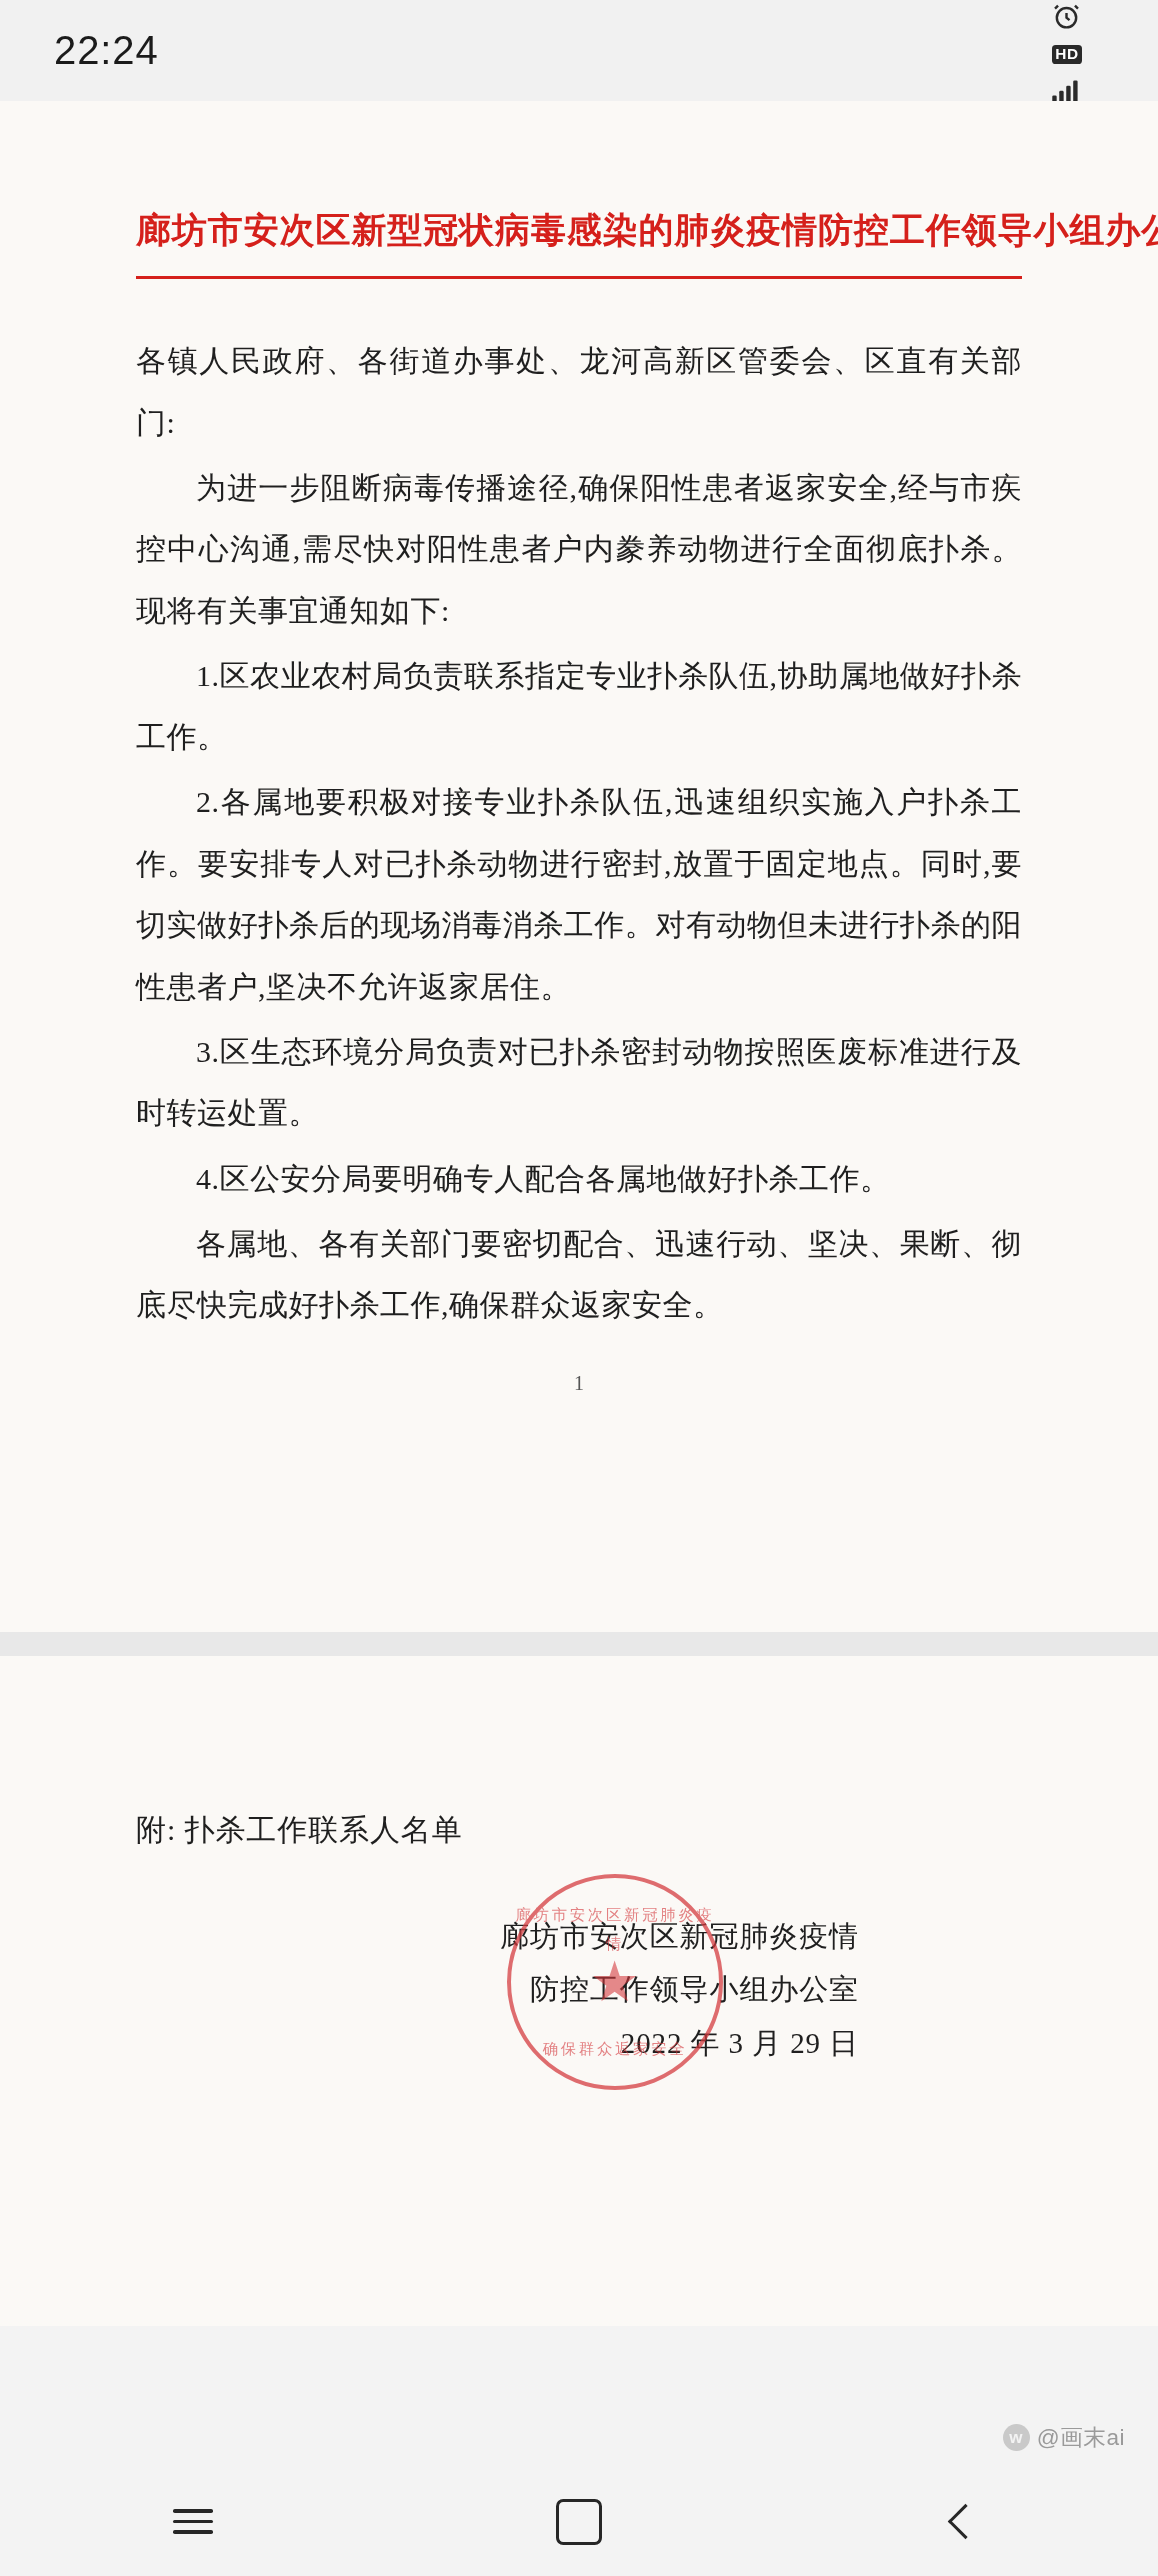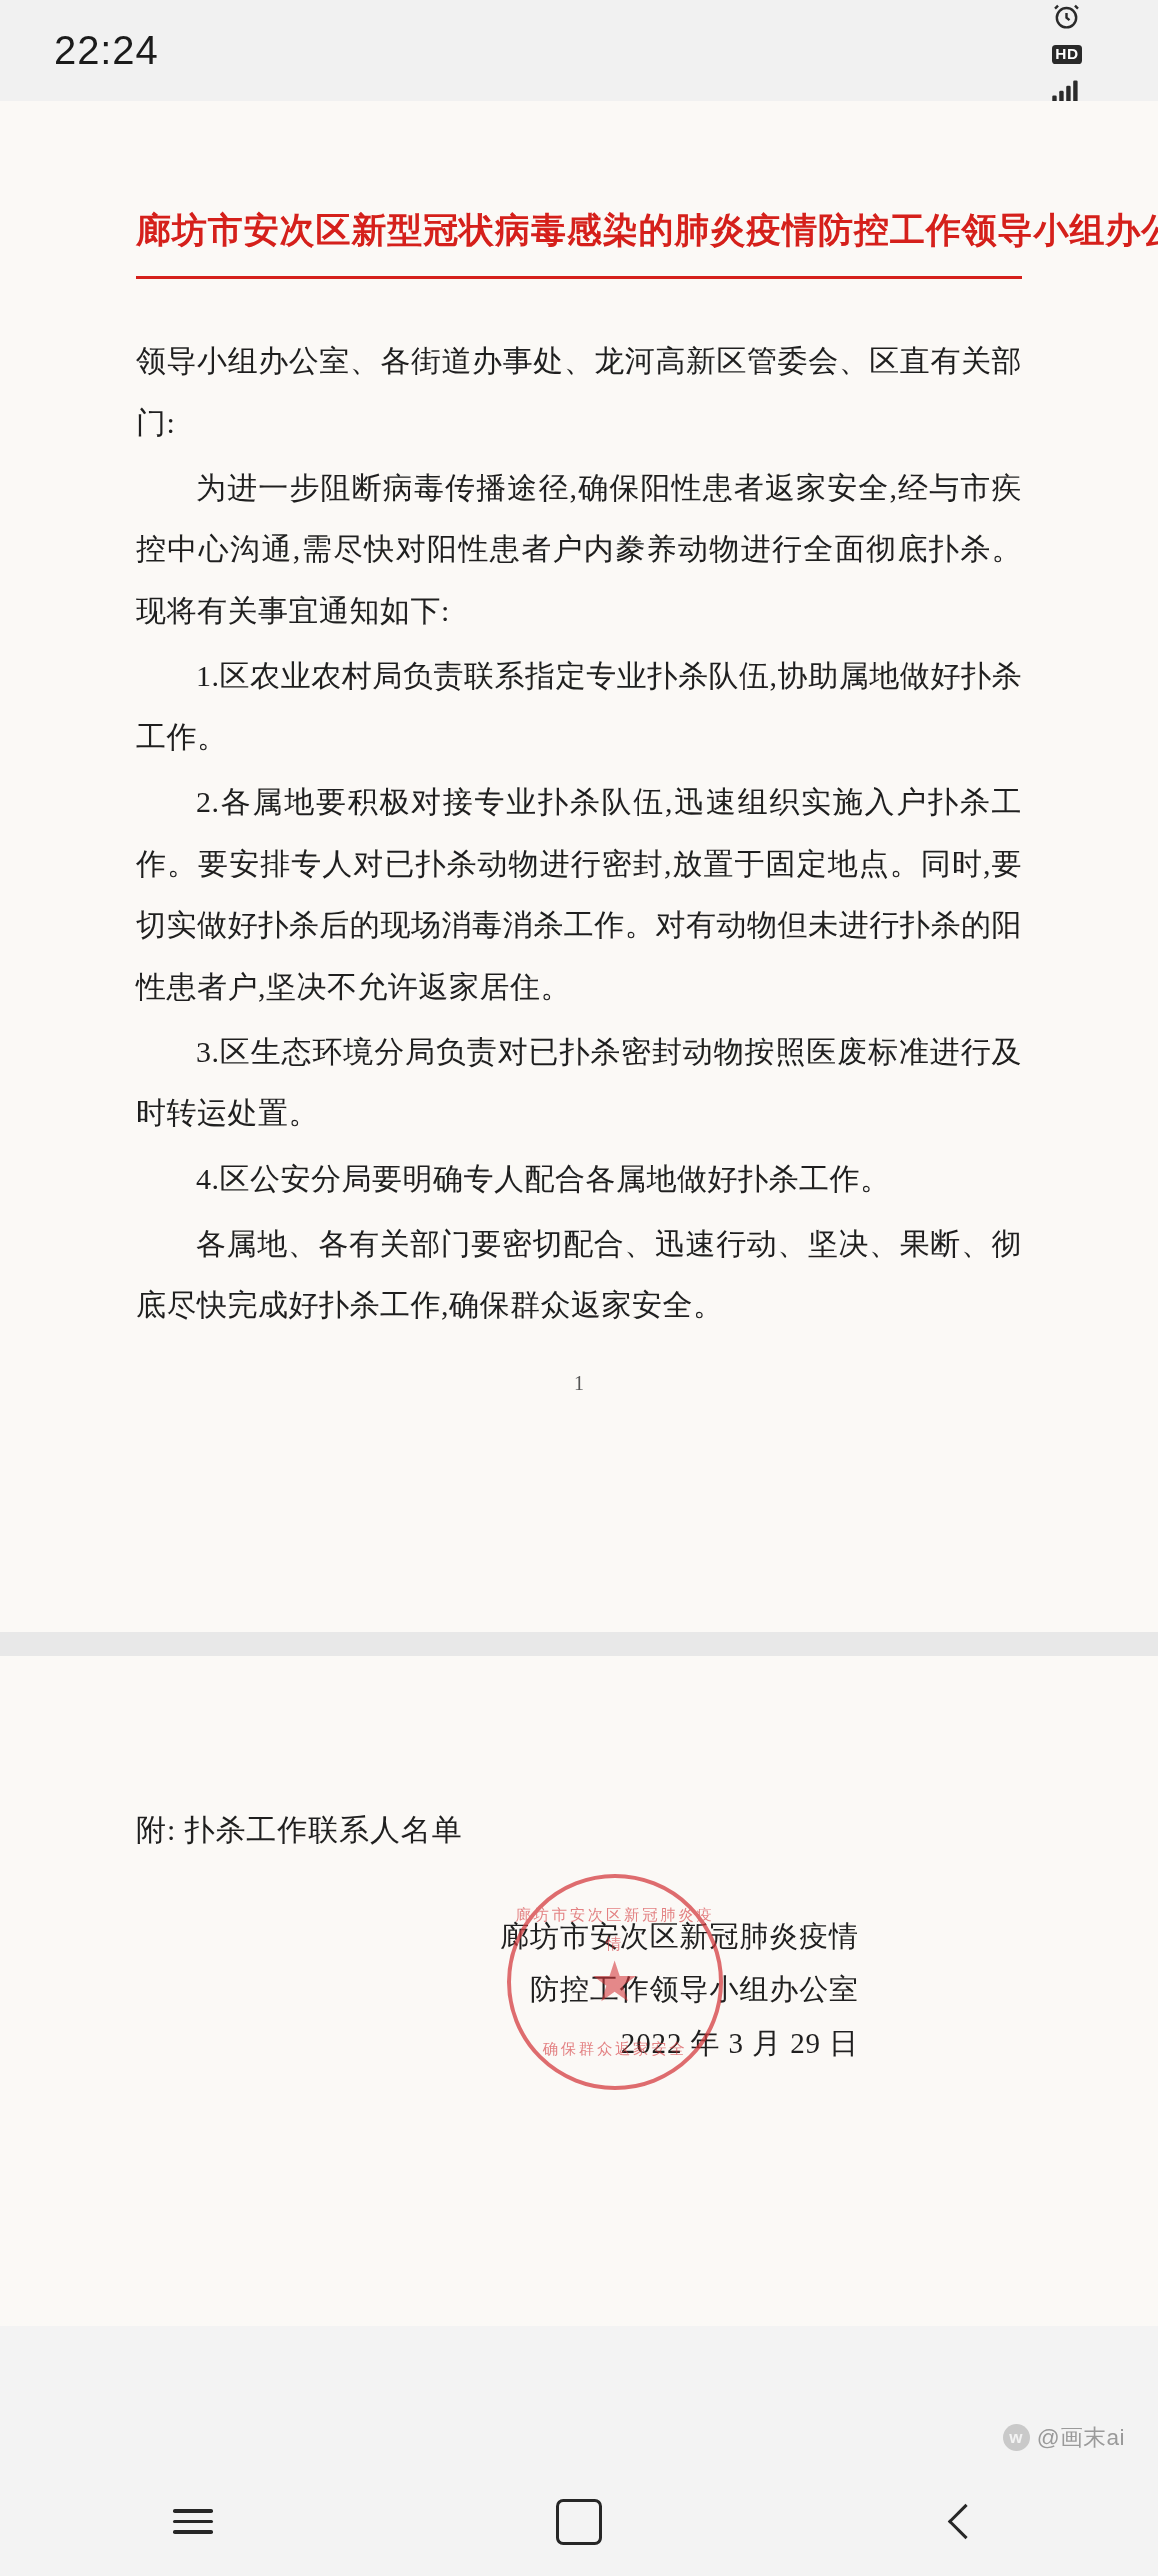--- a/index.html
+++ b/index.html
@@ -405,21 +405,21 @@
   <div class="doc-scroll">
 
     <div class="page page1">
       <div class="doc-inner">
 
         <div class="red-header">廊坊市安次区新型冠状病毒感染的肺炎疫情防控工作领导小组办公室</div>
         <div class="red-rule"></div>
 
 
         <div class="doc-body">
-          <p>领导小组办公室、各街道办事处、龙河高新区管委会、区直有关部门:</p>
+          <p>各镇人民政府、各街道办事处、龙河高新区管委会、区直有关部门:</p>
           <p class="indent2">为进一步阻断病毒传播途径,确保阳性患者返家安全,经与市疾控中心沟通,需尽快对阳性患者户内豢养动物进行全面彻底扑杀。现将有关事宜通知如下:</p>
           <p class="indent2">1.区农业农村局负责联系指定专业扑杀队伍,协助属地做好扑杀工作。</p>
           <p class="indent2">2.各属地要积极对接专业扑杀队伍,迅速组织实施入户扑杀工作。要安排专人对已扑杀动物进行密封,放置于固定地点。同时,要切实做好扑杀后的现场消毒消杀工作。对有动物但未进行扑杀的阳性患者户,坚决不允许返家居住。</p>
           <p class="indent2">3.区生态环境分局负责对已扑杀密封动物按照医废标准进行及时转运处置。</p>
           <p class="indent2">4.区公安分局要明确专人配合各属地做好扑杀工作。</p>
           <p class="indent2">各属地、各有关部门要密切配合、迅速行动、坚决、果断、彻底尽快完成好扑杀工作,确保群众返家安全。</p>
         </div>
 
         <div class="page-num">1</div>
       </div>

